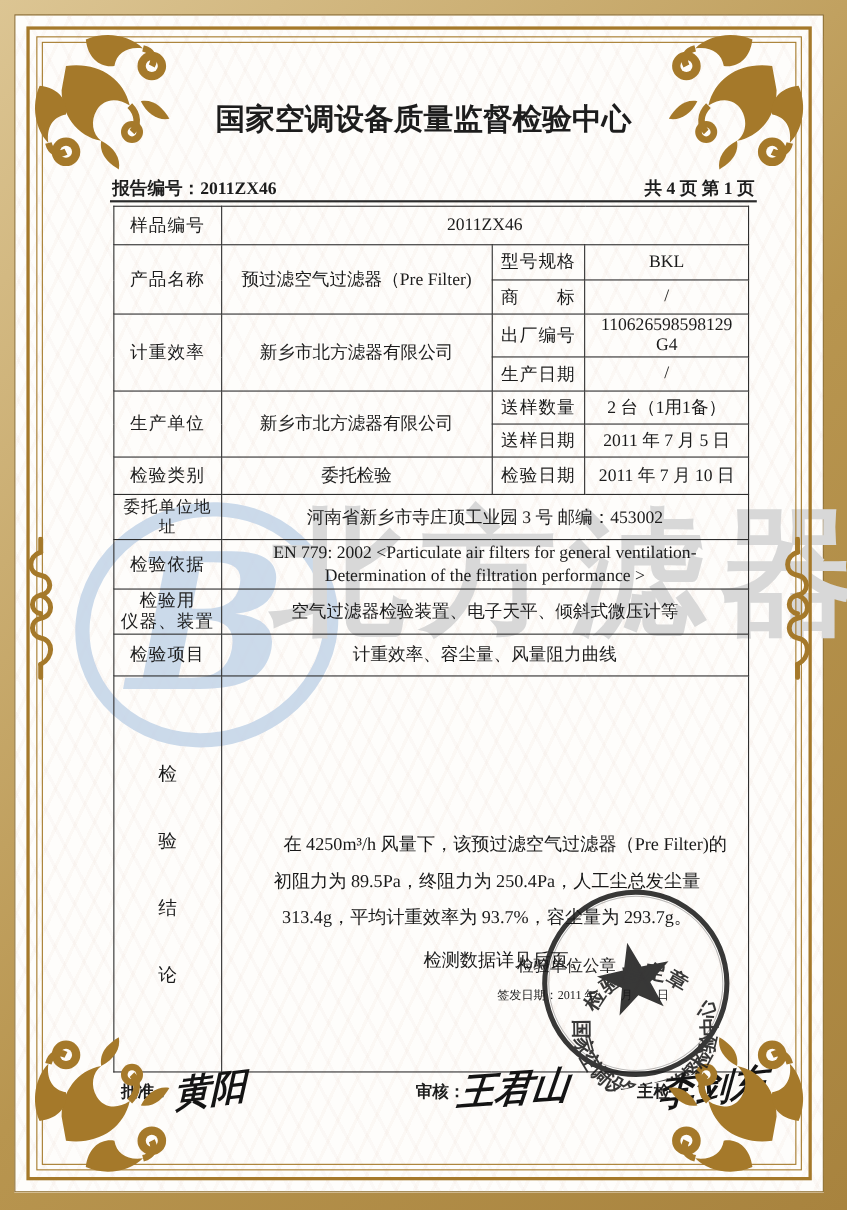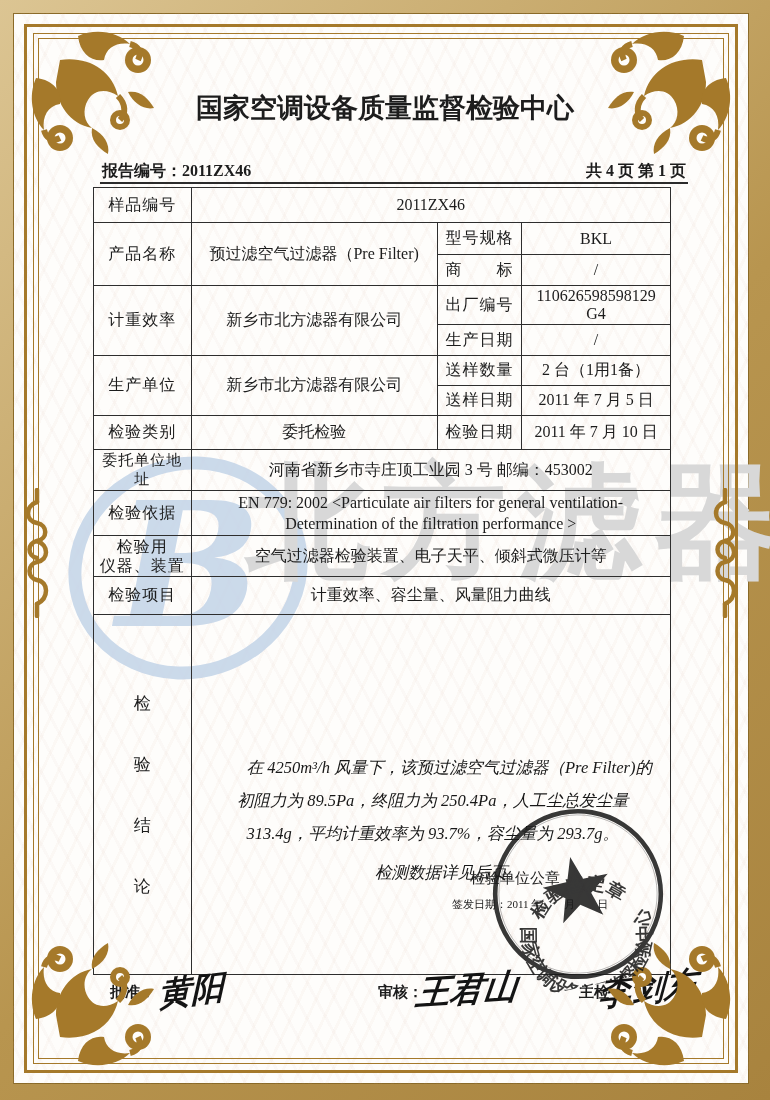--- a/index.html
+++ b/index.html
@@ -38,32 +38,32 @@
   .t1{position:absolute;top:90px;left:0;width:100%;text-align:center;z-index:2;
       font-family:"DejaVu Sans","Liberation Sans",sans-serif;font-weight:700;font-size:27px;color:#1d1d1d;}
   .t2{position:absolute;top:127px;left:0;width:100%;text-align:center;z-index:2;
       font-family:"DejaVu Sans","Liberation Sans",sans-serif;font-weight:700;font-size:34px;
       letter-spacing:10px;color:#1a1a1a;}
   .repline{position:absolute;top:161px;left:102px;width:584px;z-index:2;display:flex;
       justify-content:space-between;font-size:16px;font-weight:600;color:#1d1d1d;}
   .ruleline{position:absolute;top:182px;left:100px;width:588px;height:2px;background:#2b2b2b;z-index:2;}
 
   
-  table.rep{position:absolute;left:93px;top:187px;z-index:2;border-collapse:collapse;
+  table.rep{position:absolute;left:103px;top:187px;z-index:2;border-collapse:collapse;
       table-layout:fixed;width:578px;background:transparent;}
   table.rep td{border:1.6px solid #2e2e2e;text-align:center;vertical-align:middle;
       font-size:16px;color:#1c1c1c;padding:1px 3px;background:transparent;}
   td.lab{letter-spacing:1px;}
   td.leftv{text-align:left;padding-left:14px;}
   td.small{font-size:14.5px;}
   td.basis{font-size:14.8px;line-height:21px;padding:2px 4px;}
   .two-line span{display:block;line-height:19px;}
   td.concl-label{vertical-align:middle;}
   .vlabel{display:flex;flex-direction:column;align-items:center;gap:38px;font-size:17px;}
-  td.concl-body{vertical-align:top;text-align:left;position:relative;font-style:italic;}
+  td.concl-body{vertical-align:top;text-align:left;position:relative;}
   .concl-par{padding:46px 12px 0 16px;font-size:16.5px;line-height:33px;text-indent:2em;color:#181818;}
   .concl-note{padding:12px 12px 0 16px;font-size:16.5px;text-indent:2em;color:#181818;}
 
   
   .unit-seal{position:absolute;left:470px;top:869px;z-index:2;font-size:15px;color:#222;}
   .issue-date{position:absolute;left:452px;top:897px;z-index:2;font-size:11px;color:#222;}
   .stamp{position:absolute;left:486px;top:802px;z-index:4;transform:rotate(-12deg);opacity:.87;}
 
   
   .foot{position:absolute;top:983px;left:0;width:770px;z-index:2;font-size:15px;font-weight:600;color:#1d1d1d;}

